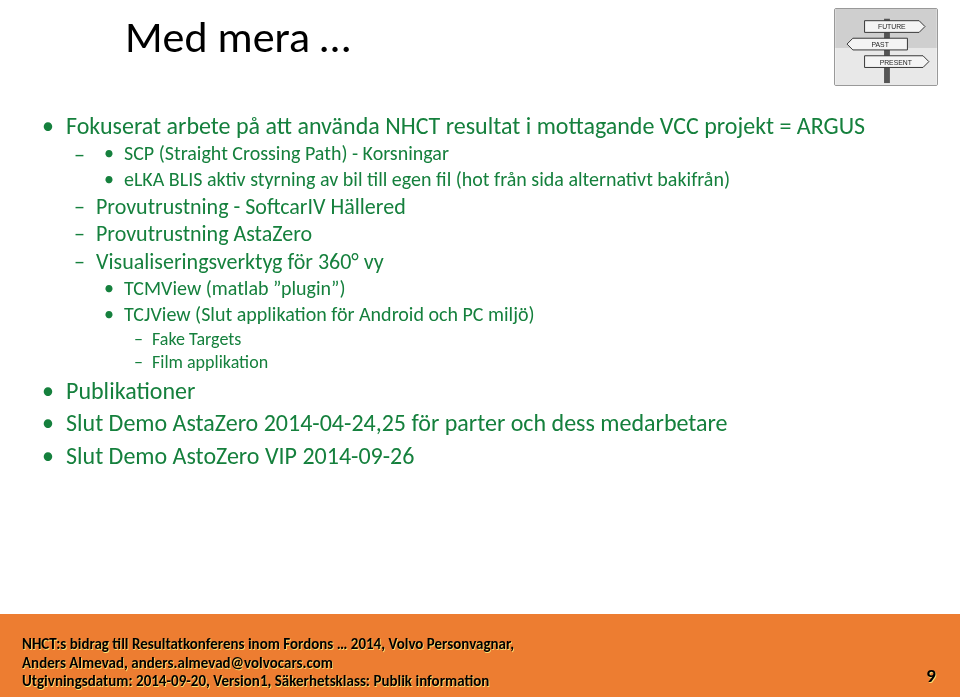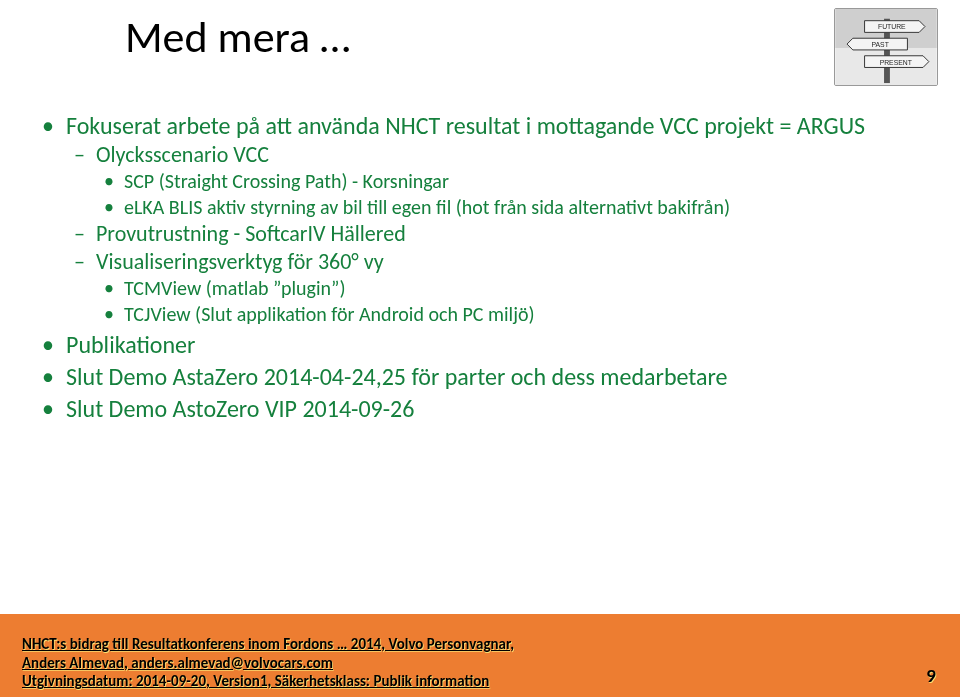--- a/index.html
+++ b/index.html
@@ -31,21 +31,20 @@
     position: absolute; left: 0; right: 0; bottom: 0; height: 83px;
     background: #ed7d31;
   }
   .footer {
     position: absolute; left: 22px; bottom: 6px; right: 22px;
     color: #000; font-size: 15px; font-weight: 700; line-height: 1.25;
   }
   .footer .line { display: block; }
   .footer .shadow-text {
     text-shadow: 0.7px 0.7px 0 #fbe275;
-    text-decoration: underline;
   }
   .page-num {
     position: absolute; right: 24px; bottom: 10px; color: #000;
     font-size: 19px; font-weight: 700;
     text-shadow: 0.7px 0.7px 0 #fbe275;
   }
 </style>
 </head>
 <body>
 
@@ -72,34 +71,36 @@
       </g>
     </svg>
   </div>
 
   <div class="content">
     <ul class="lvl1">
       <li>
         <span>Fokuserat arbete på att använda NHCT resultat i mottagande  VCC projekt = ARGUS</span>
         <ul class="lvl2">
           <li>
-            <span>Olycksscenario VCC</span>
             <ul class="lvl3">
               <li><span>SCP (Straight Crossing Path) - Korsningar</span></li>
               <li><span>eLKA BLIS aktiv styrning av bil till egen fil (hot från sida alternativt bakifrån)</span></li>
             </ul>
           </li>
           <li><span>Provutrustning - SoftcarIV Hällered</span></li>
+          <li><span>Provutrustning AstaZero</span></li>
           <li>
             <span>Visualiseringsverktyg för 360° vy</span>
             <ul class="lvl3">
               <li><span>TCMView (matlab ”plugin”)</span></li>
               <li>
                 <span>TCJView (Slut applikation för Android och PC miljö)</span>
                 <ul class="lvl4">
+                  <li><span>Fake Targets</span></li>
+                  <li><span>Film applikation</span></li>
                 </ul>
               </li>
             </ul>
           </li>
         </ul>
       </li>
       <li><span>Publikationer</span></li>
       <li><span>Slut Demo AstaZero 2014-04-24,25 för parter och dess medarbetare</span></li>
       <li><span>Slut Demo AstoZero VIP 2014-09-26</span></li>
     </ul>

